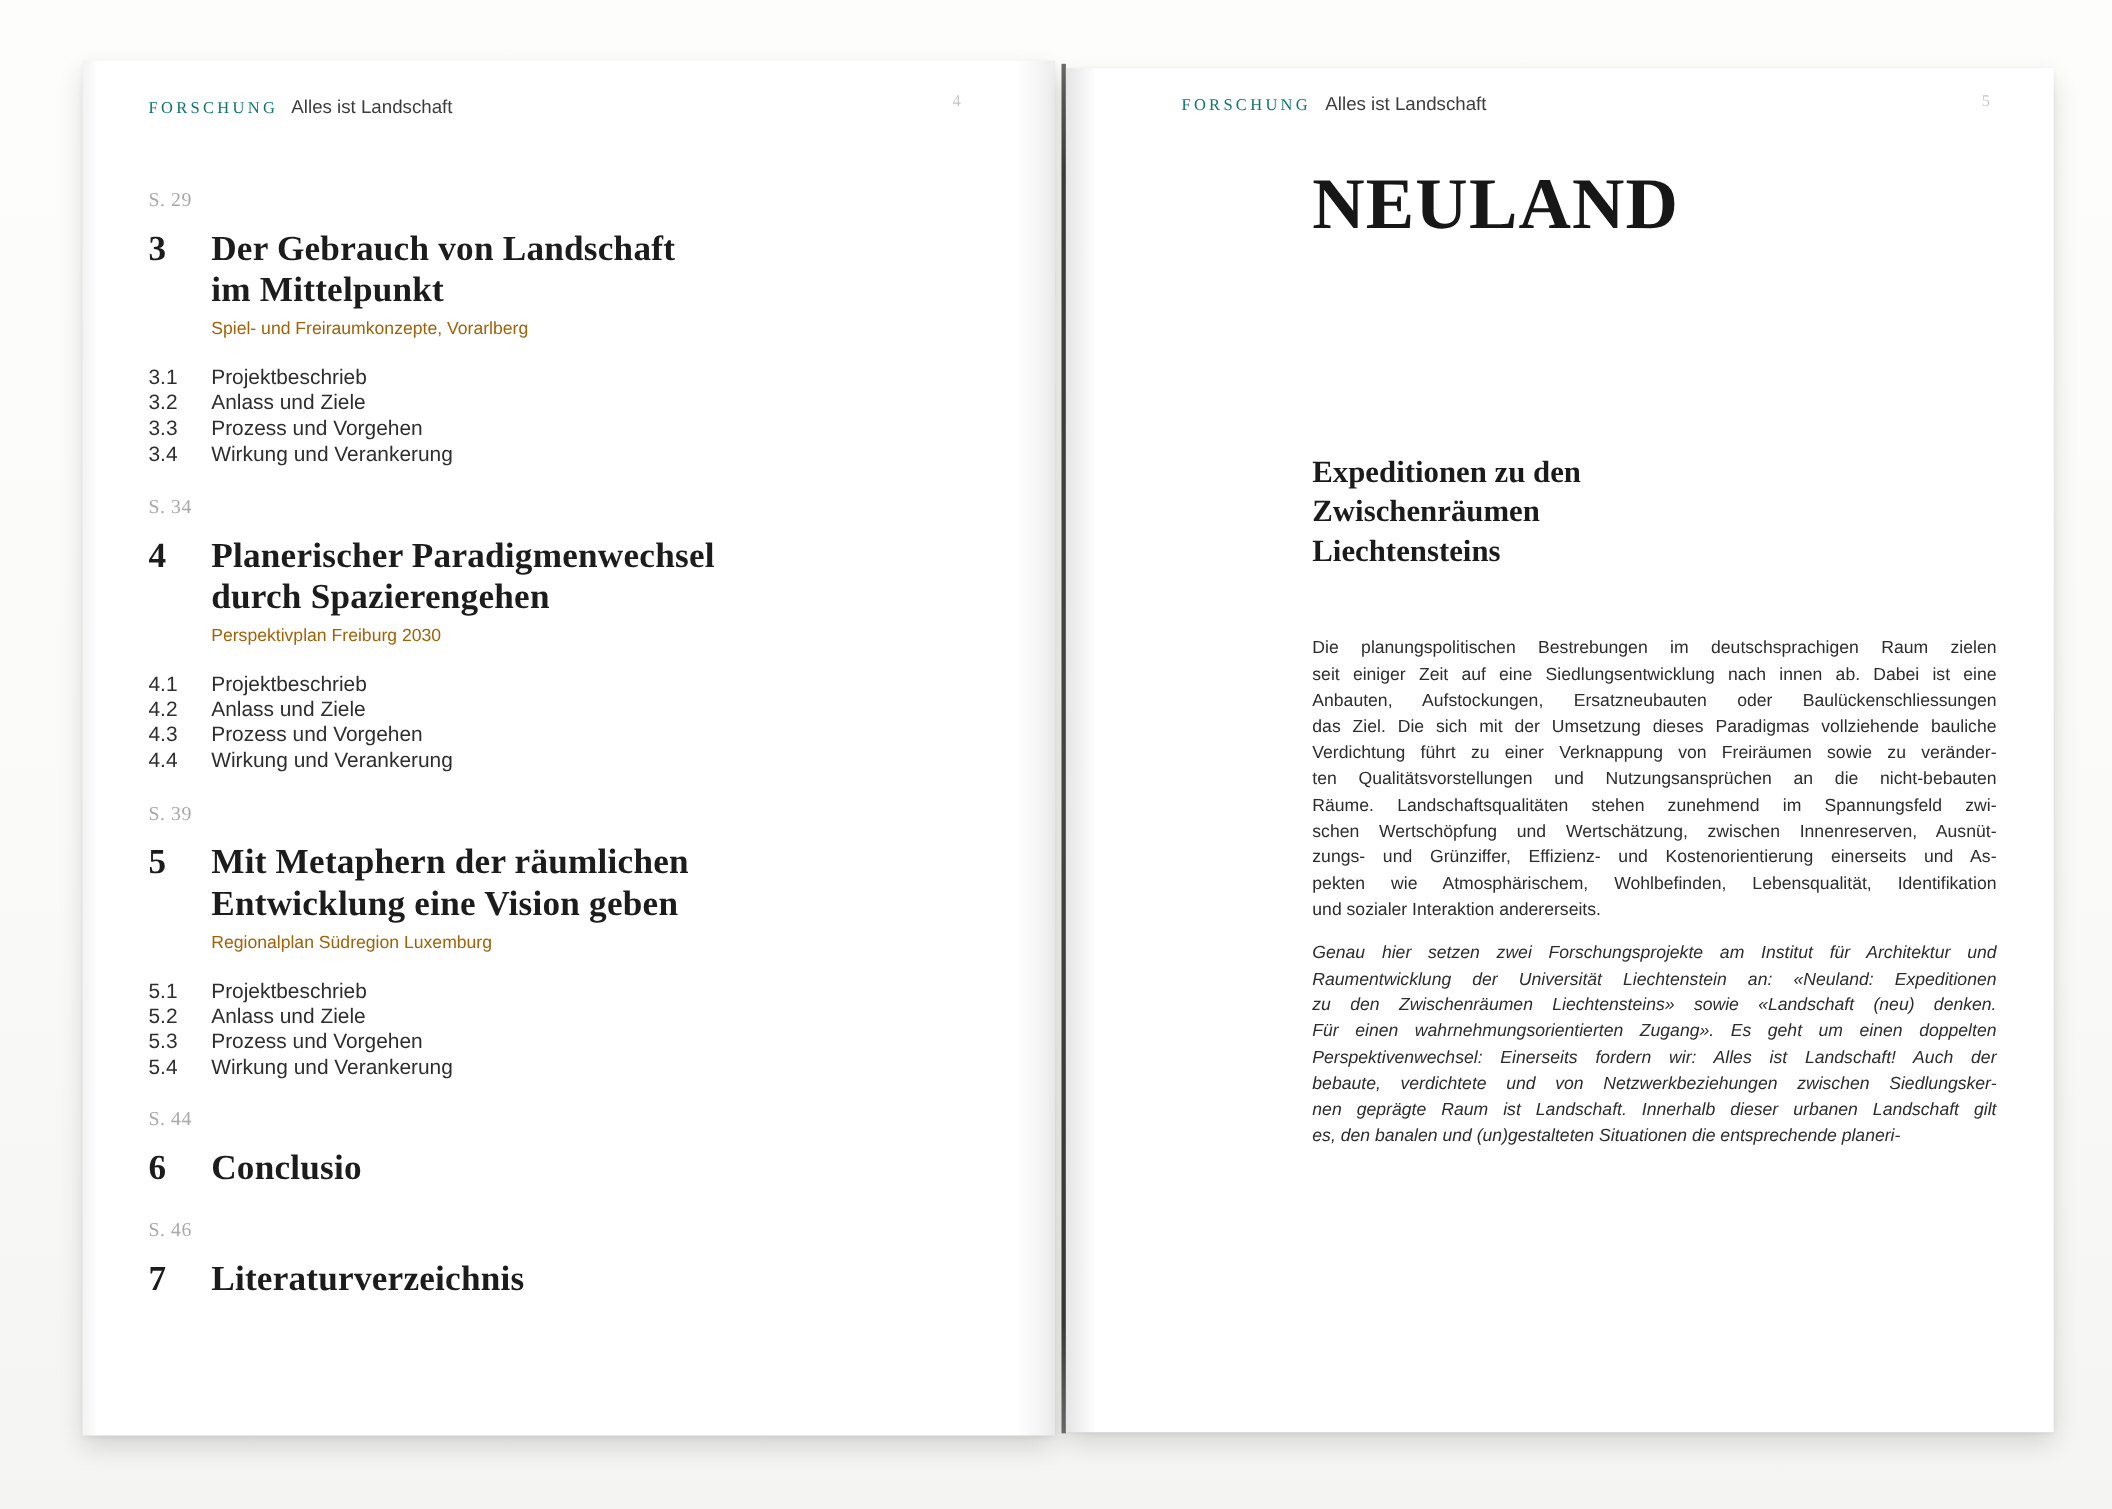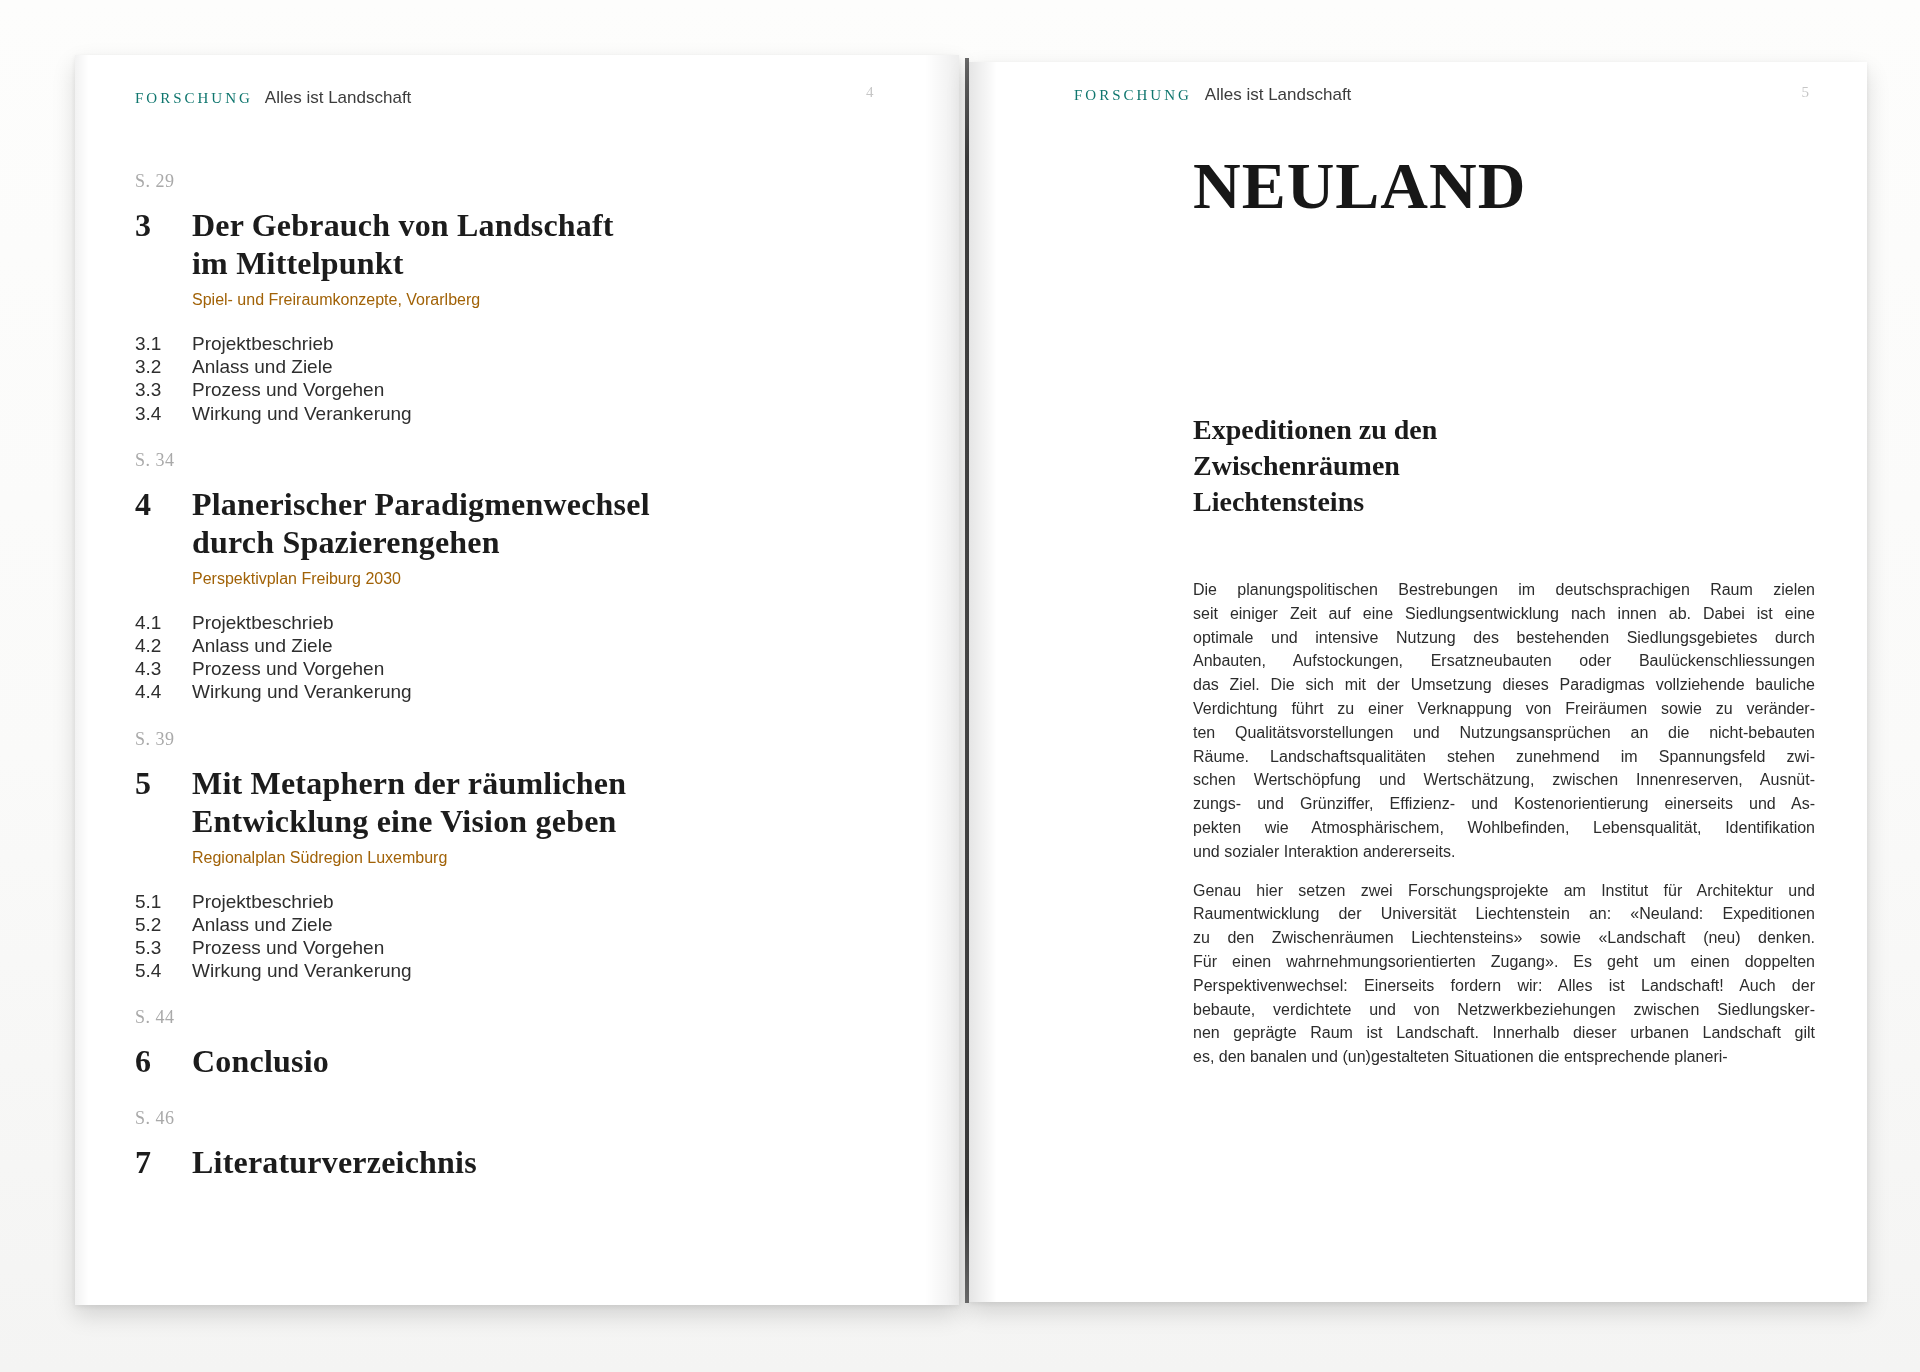--- a/index.html
+++ b/index.html
@@ -89,21 +89,21 @@
     font-weight: bold; font-size: 66px; line-height: 70px;
     letter-spacing: 1px; color: #171717;
   }
   .article-subhead {
     margin-top: 191px;
     font-family: "Liberation Serif", serif;
     font-weight: bold; font-size: 28px; line-height: 36px; color: #1b1b1b;
   }
   .article-body { margin-top: 58px; color: #2c2c2c; }
   .para { margin: 0; }
-  .para + .para { margin-top: 15px; }
+  .para + .para { margin-top: 15px; font-style: italic; }
   .body-line {
     font-size: 16px; line-height: 23.8px;
     text-align: justify; text-align-last: justify;
   }
   .body-line.last-line { text-align: left; text-align-last: left; }
 </style>
 </head>
 <body>
 
 <div class="canvas">
@@ -249,21 +249,20 @@
       <h1 class="article-title">NEULAND</h1>
       <div class="article-subhead" id="article-subhead">
           <div>Expeditionen zu den</div>
           <div>Zwischenräumen</div>
           <div>Liechtensteins</div>
         </div>
       <div class="article-body" id="article-body">
           <div class="para">
             <div class="body-line">Die planungspolitischen Bestrebungen im deutschsprachigen Raum zielen</div>
             <div class="body-line">seit einiger Zeit auf eine Siedlungsentwicklung nach innen ab. Dabei ist eine</div>
-            <div class="body-line">optimale und intensive Nutzung des bestehenden Siedlungsgebietes durch</div>
             <div class="body-line">Anbauten, Aufstockungen, Ersatzneubauten oder Baulückenschliessungen</div>
             <div class="body-line">das Ziel. Die sich mit der Umsetzung dieses Paradigmas vollziehende bauliche</div>
             <div class="body-line">Verdichtung führt zu einer Verknappung von Freiräumen sowie zu veränder-</div>
             <div class="body-line">ten Qualitätsvorstellungen und Nutzungsansprüchen an die nicht-bebauten</div>
             <div class="body-line">Räume. Landschaftsqualitäten stehen zunehmend im Spannungsfeld zwi-</div>
             <div class="body-line">schen Wertschöpfung und Wertschätzung, zwischen Innenreserven, Ausnüt-</div>
             <div class="body-line">zungs- und Grünziffer, Effizienz- und Kostenorientierung einerseits und As-</div>
             <div class="body-line">pekten wie Atmosphärischem, Wohlbefinden, Lebensqualität, Identifikation</div>
             <div class="body-line last-line">und sozialer Interaktion andererseits.</div>
           </div>

